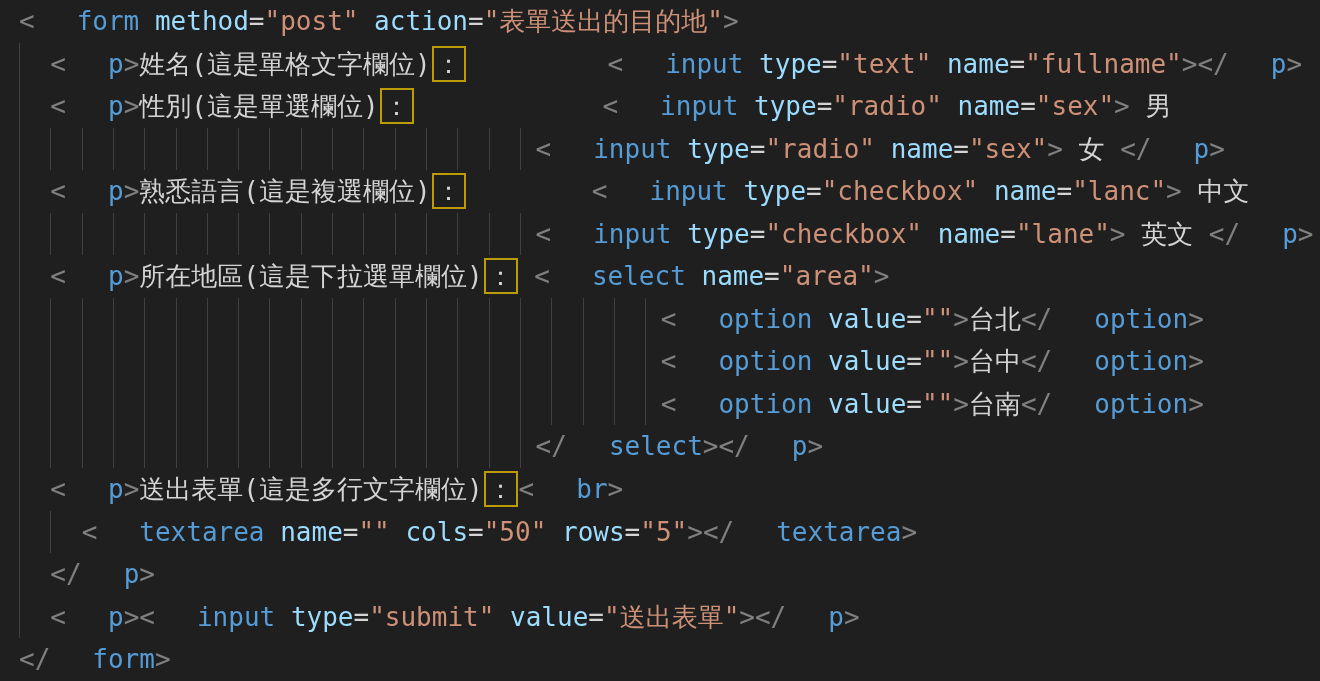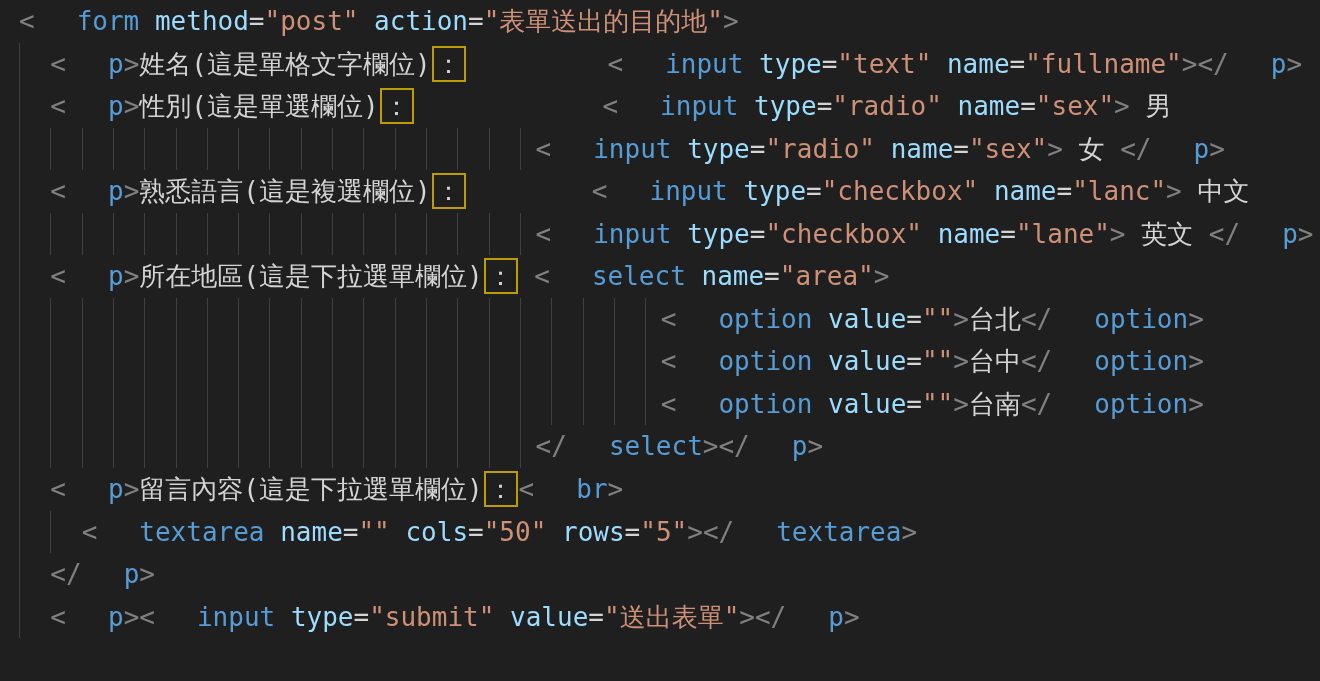--- a/index.html
+++ b/index.html
@@ -48,17 +48,18 @@
     <div class="line"><span class="guide" style="left: calc(0ch + 19px);"></span><span class="code">  <span class="tok-punct">&lt;</span><span class="tok-tag">p</span><span class="tok-punct">&gt;</span><span class="tok-text">姓名(這是單格文字欄位)</span><span class="tok-boxed">：</span><span class="tok-text">         </span><span class="tok-punct">&lt;</span><span class="tok-tag">input</span><span class="tok-text"> </span><span class="tok-attr">type</span><span class="tok-op">=</span><span class="tok-str">"text"</span><span class="tok-text"> </span><span class="tok-attr">name</span><span class="tok-op">=</span><span class="tok-str">"fullname"</span><span class="tok-punct">&gt;</span><span class="tok-punct">&lt;/</span><span class="tok-tag">p</span><span class="tok-punct">&gt;</span></span></div>
     <div class="line"><span class="guide" style="left: calc(0ch + 19px);"></span><span class="code">  <span class="tok-punct">&lt;</span><span class="tok-tag">p</span><span class="tok-punct">&gt;</span><span class="tok-text">性別(這是單選欄位)</span><span class="tok-boxed">：</span><span class="tok-text">            </span><span class="tok-punct">&lt;</span><span class="tok-tag">input</span><span class="tok-text"> </span><span class="tok-attr">type</span><span class="tok-op">=</span><span class="tok-str">"radio"</span><span class="tok-text"> </span><span class="tok-attr">name</span><span class="tok-op">=</span><span class="tok-str">"sex"</span><span class="tok-punct">&gt;</span><span class="tok-text"> 男</span></span></div>
     <div class="line"><span class="guide" style="left: calc(0ch + 19px);"></span><span class="guide" style="left: calc(2ch + 19px);"></span><span class="guide" style="left: calc(4ch + 19px);"></span><span class="guide" style="left: calc(6ch + 19px);"></span><span class="guide" style="left: calc(8ch + 19px);"></span><span class="guide" style="left: calc(10ch + 19px);"></span><span class="guide" style="left: calc(12ch + 19px);"></span><span class="guide" style="left: calc(14ch + 19px);"></span><span class="guide" style="left: calc(16ch + 19px);"></span><span class="guide" style="left: calc(18ch + 19px);"></span><span class="guide" style="left: calc(20ch + 19px);"></span><span class="guide" style="left: calc(22ch + 19px);"></span><span class="guide" style="left: calc(24ch + 19px);"></span><span class="guide" style="left: calc(26ch + 19px);"></span><span class="guide" style="left: calc(28ch + 19px);"></span><span class="guide" style="left: calc(30ch + 19px);"></span><span class="guide" style="left: calc(32ch + 19px);"></span><span class="code">                                 <span class="tok-punct">&lt;</span><span class="tok-tag">input</span><span class="tok-text"> </span><span class="tok-attr">type</span><span class="tok-op">=</span><span class="tok-str">"radio"</span><span class="tok-text"> </span><span class="tok-attr">name</span><span class="tok-op">=</span><span class="tok-str">"sex"</span><span class="tok-punct">&gt;</span><span class="tok-text"> 女 </span><span class="tok-punct">&lt;/</span><span class="tok-tag">p</span><span class="tok-punct">&gt;</span></span></div>
     <div class="line"><span class="guide" style="left: calc(0ch + 19px);"></span><span class="code">  <span class="tok-punct">&lt;</span><span class="tok-tag">p</span><span class="tok-punct">&gt;</span><span class="tok-text">熟悉語言(這是複選欄位)</span><span class="tok-boxed">：</span><span class="tok-text">        </span><span class="tok-punct">&lt;</span><span class="tok-tag">input</span><span class="tok-text"> </span><span class="tok-attr">type</span><span class="tok-op">=</span><span class="tok-str">"checkbox"</span><span class="tok-text"> </span><span class="tok-attr">name</span><span class="tok-op">=</span><span class="tok-str">"lanc"</span><span class="tok-punct">&gt;</span><span class="tok-text"> 中文</span></span></div>
     <div class="line"><span class="guide" style="left: calc(0ch + 19px);"></span><span class="guide" style="left: calc(2ch + 19px);"></span><span class="guide" style="left: calc(4ch + 19px);"></span><span class="guide" style="left: calc(6ch + 19px);"></span><span class="guide" style="left: calc(8ch + 19px);"></span><span class="guide" style="left: calc(10ch + 19px);"></span><span class="guide" style="left: calc(12ch + 19px);"></span><span class="guide" style="left: calc(14ch + 19px);"></span><span class="guide" style="left: calc(16ch + 19px);"></span><span class="guide" style="left: calc(18ch + 19px);"></span><span class="guide" style="left: calc(20ch + 19px);"></span><span class="guide" style="left: calc(22ch + 19px);"></span><span class="guide" style="left: calc(24ch + 19px);"></span><span class="guide" style="left: calc(26ch + 19px);"></span><span class="guide" style="left: calc(28ch + 19px);"></span><span class="guide" style="left: calc(30ch + 19px);"></span><span class="guide" style="left: calc(32ch + 19px);"></span><span class="code">                                 <span class="tok-punct">&lt;</span><span class="tok-tag">input</span><span class="tok-text"> </span><span class="tok-attr">type</span><span class="tok-op">=</span><span class="tok-str">"checkbox"</span><span class="tok-text"> </span><span class="tok-attr">name</span><span class="tok-op">=</span><span class="tok-str">"lane"</span><span class="tok-punct">&gt;</span><span class="tok-text"> 英文 </span><span class="tok-punct">&lt;/</span><span class="tok-tag">p</span><span class="tok-punct">&gt;</span></span></div>
     <div class="line"><span class="guide" style="left: calc(0ch + 19px);"></span><span class="code">  <span class="tok-punct">&lt;</span><span class="tok-tag">p</span><span class="tok-punct">&gt;</span><span class="tok-text">所在地區(這是下拉選單欄位)</span><span class="tok-boxed">：</span><span class="tok-text"> </span><span class="tok-punct">&lt;</span><span class="tok-tag">select</span><span class="tok-text"> </span><span class="tok-attr">name</span><span class="tok-op">=</span><span class="tok-str">"area"</span><span class="tok-punct">&gt;</span></span></div>
     <div class="line"><span class="guide" style="left: calc(0ch + 19px);"></span><span class="guide" style="left: calc(2ch + 19px);"></span><span class="guide" style="left: calc(4ch + 19px);"></span><span class="guide" style="left: calc(6ch + 19px);"></span><span class="guide" style="left: calc(8ch + 19px);"></span><span class="guide" style="left: calc(10ch + 19px);"></span><span class="guide" style="left: calc(12ch + 19px);"></span><span class="guide" style="left: calc(14ch + 19px);"></span><span class="guide" style="left: calc(16ch + 19px);"></span><span class="guide" style="left: calc(18ch + 19px);"></span><span class="guide" style="left: calc(20ch + 19px);"></span><span class="guide" style="left: calc(22ch + 19px);"></span><span class="guide" style="left: calc(24ch + 19px);"></span><span class="guide" style="left: calc(26ch + 19px);"></span><span class="guide" style="left: calc(28ch + 19px);"></span><span class="guide" style="left: calc(30ch + 19px);"></span><span class="guide" style="left: calc(32ch + 19px);"></span><span class="guide" style="left: calc(34ch + 19px);"></span><span class="guide" style="left: calc(36ch + 19px);"></span><span class="guide" style="left: calc(38ch + 19px);"></span><span class="guide" style="left: calc(40ch + 19px);"></span><span class="code">                                         <span class="tok-punct">&lt;</span><span class="tok-tag">option</span><span class="tok-text"> </span><span class="tok-attr">value</span><span class="tok-op">=</span><span class="tok-str">""</span><span class="tok-punct">&gt;</span><span class="tok-text">台北</span><span class="tok-punct">&lt;/</span><span class="tok-tag">option</span><span class="tok-punct">&gt;</span></span></div>
     <div class="line"><span class="guide" style="left: calc(0ch + 19px);"></span><span class="guide" style="left: calc(2ch + 19px);"></span><span class="guide" style="left: calc(4ch + 19px);"></span><span class="guide" style="left: calc(6ch + 19px);"></span><span class="guide" style="left: calc(8ch + 19px);"></span><span class="guide" style="left: calc(10ch + 19px);"></span><span class="guide" style="left: calc(12ch + 19px);"></span><span class="guide" style="left: calc(14ch + 19px);"></span><span class="guide" style="left: calc(16ch + 19px);"></span><span class="guide" style="left: calc(18ch + 19px);"></span><span class="guide" style="left: calc(20ch + 19px);"></span><span class="guide" style="left: calc(22ch + 19px);"></span><span class="guide" style="left: calc(24ch + 19px);"></span><span class="guide" style="left: calc(26ch + 19px);"></span><span class="guide" style="left: calc(28ch + 19px);"></span><span class="guide" style="left: calc(30ch + 19px);"></span><span class="guide" style="left: calc(32ch + 19px);"></span><span class="guide" style="left: calc(34ch + 19px);"></span><span class="guide" style="left: calc(36ch + 19px);"></span><span class="guide" style="left: calc(38ch + 19px);"></span><span class="guide" style="left: calc(40ch + 19px);"></span><span class="code">                                         <span class="tok-punct">&lt;</span><span class="tok-tag">option</span><span class="tok-text"> </span><span class="tok-attr">value</span><span class="tok-op">=</span><span class="tok-str">""</span><span class="tok-punct">&gt;</span><span class="tok-text">台中</span><span class="tok-punct">&lt;/</span><span class="tok-tag">option</span><span class="tok-punct">&gt;</span></span></div>
     <div class="line"><span class="guide" style="left: calc(0ch + 19px);"></span><span class="guide" style="left: calc(2ch + 19px);"></span><span class="guide" style="left: calc(4ch + 19px);"></span><span class="guide" style="left: calc(6ch + 19px);"></span><span class="guide" style="left: calc(8ch + 19px);"></span><span class="guide" style="left: calc(10ch + 19px);"></span><span class="guide" style="left: calc(12ch + 19px);"></span><span class="guide" style="left: calc(14ch + 19px);"></span><span class="guide" style="left: calc(16ch + 19px);"></span><span class="guide" style="left: calc(18ch + 19px);"></span><span class="guide" style="left: calc(20ch + 19px);"></span><span class="guide" style="left: calc(22ch + 19px);"></span><span class="guide" style="left: calc(24ch + 19px);"></span><span class="guide" style="left: calc(26ch + 19px);"></span><span class="guide" style="left: calc(28ch + 19px);"></span><span class="guide" style="left: calc(30ch + 19px);"></span><span class="guide" style="left: calc(32ch + 19px);"></span><span class="guide" style="left: calc(34ch + 19px);"></span><span class="guide" style="left: calc(36ch + 19px);"></span><span class="guide" style="left: calc(38ch + 19px);"></span><span class="guide" style="left: calc(40ch + 19px);"></span><span class="code">                                         <span class="tok-punct">&lt;</span><span class="tok-tag">option</span><span class="tok-text"> </span><span class="tok-attr">value</span><span class="tok-op">=</span><span class="tok-str">""</span><span class="tok-punct">&gt;</span><span class="tok-text">台南</span><span class="tok-punct">&lt;/</span><span class="tok-tag">option</span><span class="tok-punct">&gt;</span></span></div>
     <div class="line"><span class="guide" style="left: calc(0ch + 19px);"></span><span class="guide" style="left: calc(2ch + 19px);"></span><span class="guide" style="left: calc(4ch + 19px);"></span><span class="guide" style="left: calc(6ch + 19px);"></span><span class="guide" style="left: calc(8ch + 19px);"></span><span class="guide" style="left: calc(10ch + 19px);"></span><span class="guide" style="left: calc(12ch + 19px);"></span><span class="guide" style="left: calc(14ch + 19px);"></span><span class="guide" style="left: calc(16ch + 19px);"></span><span class="guide" style="left: calc(18ch + 19px);"></span><span class="guide" style="left: calc(20ch + 19px);"></span><span class="guide" style="left: calc(22ch + 19px);"></span><span class="guide" style="left: calc(24ch + 19px);"></span><span class="guide" style="left: calc(26ch + 19px);"></span><span class="guide" style="left: calc(28ch + 19px);"></span><span class="guide" style="left: calc(30ch + 19px);"></span><span class="guide" style="left: calc(32ch + 19px);"></span><span class="code">                                 <span class="tok-punct">&lt;/</span><span class="tok-tag">select</span><span class="tok-punct">&gt;</span><span class="tok-punct">&lt;/</span><span class="tok-tag">p</span><span class="tok-punct">&gt;</span></span></div>
-    <div class="line"><span class="guide" style="left: calc(0ch + 19px);"></span><span class="code">  <span class="tok-punct">&lt;</span><span class="tok-tag">p</span><span class="tok-punct">&gt;</span><span class="tok-text">留言內容(這是下拉選單欄位)</span><span class="tok-boxed">：</span><span class="tok-punct">&lt;</span><span class="tok-tag">br</span><span class="tok-punct">&gt;</span></span></div>
+    <div class="line"><span class="guide" style="left: calc(0ch + 19px);"></span><span class="code">  <span class="tok-punct">&lt;</span><span class="tok-tag">p</span><span class="tok-punct">&gt;</span><span class="tok-text">送出表單(這是多行文字欄位)</span><span class="tok-boxed">：</span><span class="tok-punct">&lt;</span><span class="tok-tag">br</span><span class="tok-punct">&gt;</span></span></div>
     <div class="line"><span class="guide" style="left: calc(0ch + 19px);"></span><span class="guide" style="left: calc(2ch + 19px);"></span><span class="code">    <span class="tok-punct">&lt;</span><span class="tok-tag">textarea</span><span class="tok-text"> </span><span class="tok-attr">name</span><span class="tok-op">=</span><span class="tok-str">""</span><span class="tok-text"> </span><span class="tok-attr">cols</span><span class="tok-op">=</span><span class="tok-str">"50"</span><span class="tok-text"> </span><span class="tok-attr">rows</span><span class="tok-op">=</span><span class="tok-str">"5"</span><span class="tok-punct">&gt;</span><span class="tok-punct">&lt;/</span><span class="tok-tag">textarea</span><span class="tok-punct">&gt;</span></span></div>
     <div class="line"><span class="guide" style="left: calc(0ch + 19px);"></span><span class="code">  <span class="tok-punct">&lt;/</span><span class="tok-tag">p</span><span class="tok-punct">&gt;</span></span></div>
     <div class="line"><span class="guide" style="left: calc(0ch + 19px);"></span><span class="code">  <span class="tok-punct">&lt;</span><span class="tok-tag">p</span><span class="tok-punct">&gt;</span><span class="tok-punct">&lt;</span><span class="tok-tag">input</span><span class="tok-text"> </span><span class="tok-attr">type</span><span class="tok-op">=</span><span class="tok-str">"submit"</span><span class="tok-text"> </span><span class="tok-attr">value</span><span class="tok-op">=</span><span class="tok-str">"送出表單"</span><span class="tok-punct">&gt;</span><span class="tok-punct">&lt;/</span><span class="tok-tag">p</span><span class="tok-punct">&gt;</span></span></div>
+    <div class="line"><span class="code"><span class="tok-punct">&lt;/</span><span class="tok-tag">form</span><span class="tok-punct">&gt;</span></span></div>
   </div>
 
 </body></html>

